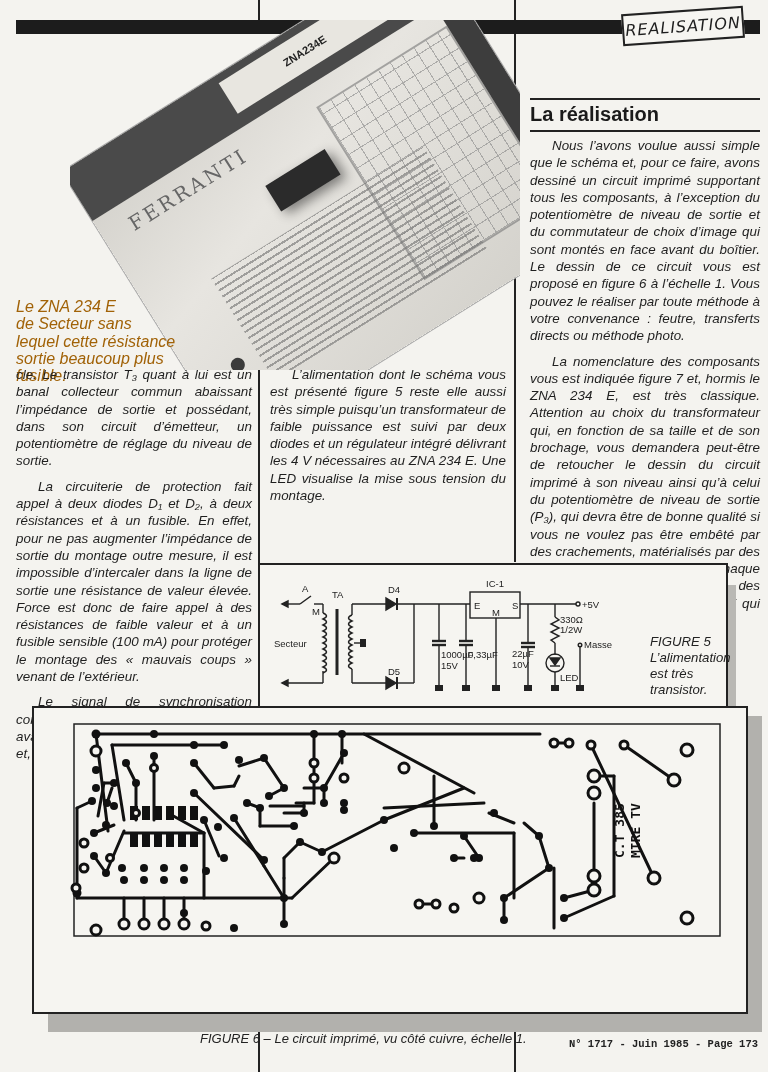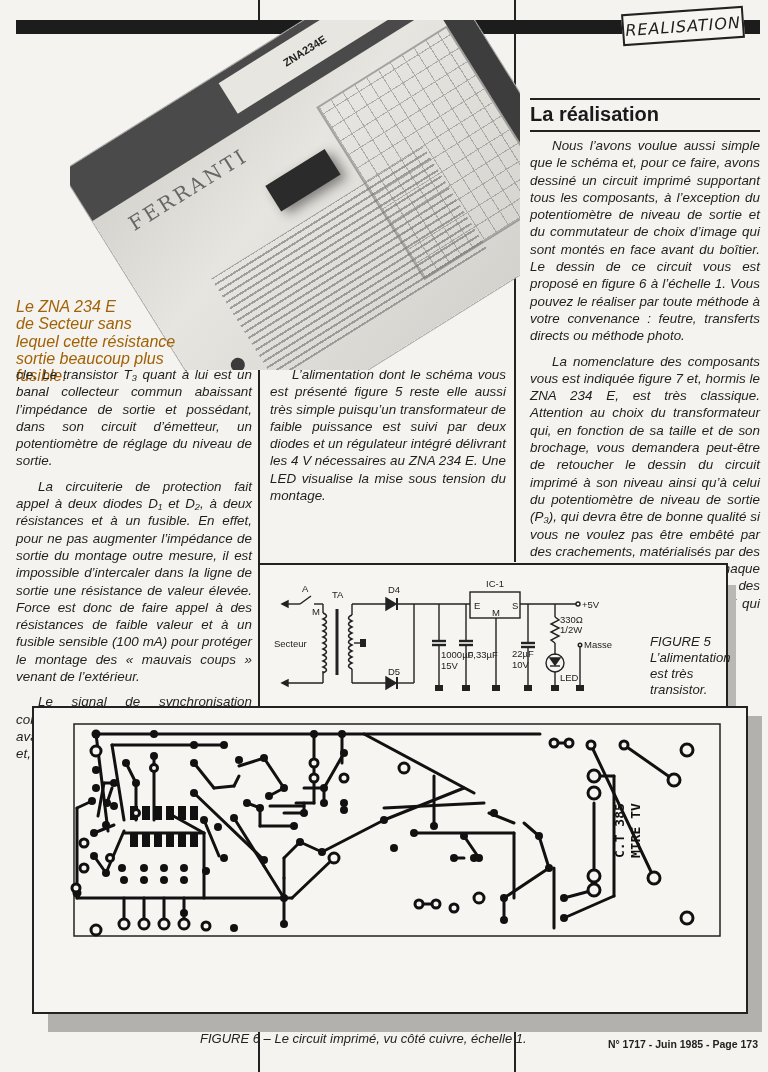--- a/index.html
+++ b/index.html
@@ -72,21 +72,21 @@
   .fig5-caption { left:626px; top:634px; width:100px; font-style:italic; font-size:13.2px; line-height:16px; color:#222;margin-left:24px; }
   .fig5 svg { position:absolute; left:0; top:0; }
 
   
   .fig6 { left:32px; top:706px; width:712px; height:304px; border:2px solid #222; background:#f6f5f1; }
   .fig6-shadow-r { left:746px; top:716px; width:16px; height:316px; background:#b2b1ad; }
   .fig6-shadow-b { left:48px; top:1012px; width:714px; height:20px; background:#b2b1ad; }
   .fig6 svg { position:absolute; left:0; top:0; }
   .fig6-caption { left:200px; top:986px; width:420px; text-align:left; font-style:italic; font-size:13px; color:#222;margin-top:45px; }
 
-  .footer { right:10px; top:1038px; font-weight:bold; font-size:10.5px; color:#222; }
+  .footer { right:10px; top:1038px; font-weight:bold; font-size:10.5px; color:#222;font-family:Liberation Mono, monospace; }
 
   .pcb-label { font-family:"DejaVu Sans Mono", monospace; font-weight:bold; font-size:13px; fill:#111; }
   .sch-text { font-family:"Liberation Sans", sans-serif; font-size:9.5px; fill:#222; }
 </style>
 </head>
 <body>
 
 <div class="abs top-bar"></div>
 <div class="abs section-tag">REALISATION</div>
 

